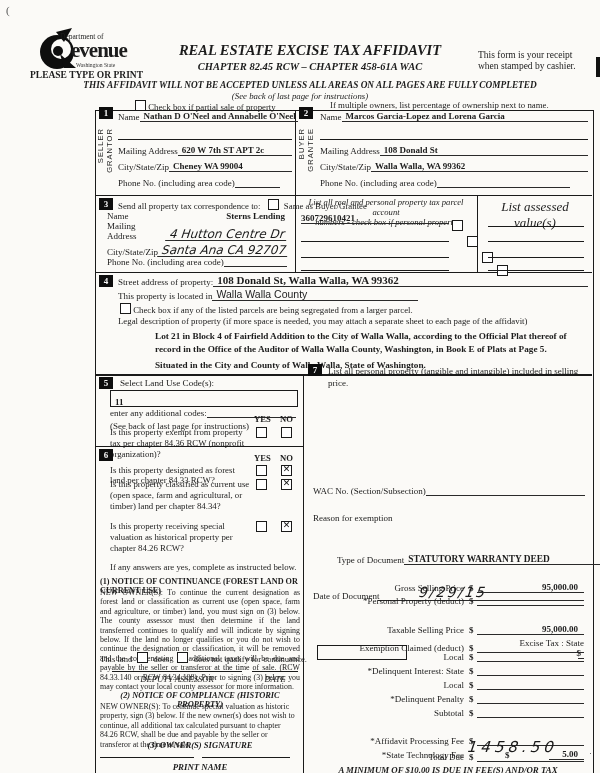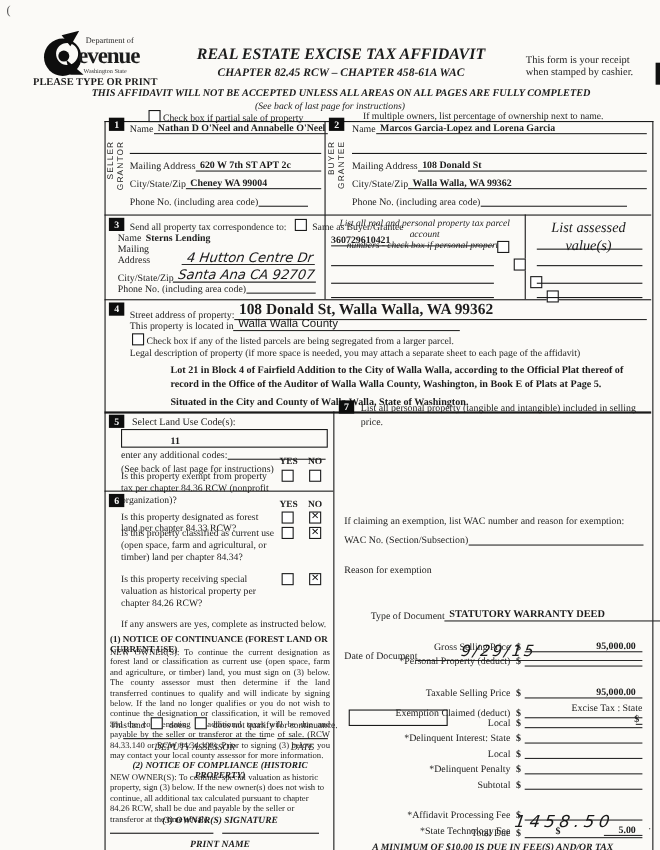--- a/index.html
+++ b/index.html
@@ -39,21 +39,21 @@
 
   
   <div class="abs" style="left:36px;top:28px;width:120px;height:52px;">
     <svg width="46" height="44" viewBox="0 0 46 44" style="position:absolute;left:0;top:0;">
       <circle cx="21" cy="24" r="17" fill="#0e0e0e"></circle>
       <circle cx="25" cy="21" r="10" fill="#fbfaf7"></circle>
       <path d="M20 4 L36 0 L28 14 Z" fill="#0e0e0e"></path>
       <path d="M24 26 L40 40 L28 40 Z" fill="#0e0e0e"></path>
       <circle cx="22" cy="23" r="5" fill="#0e0e0e"></circle>
     </svg>
-    <div class="abs" style="left:42px;top:4px;font-size:7.5px;">Department of</div>
+    <div class="abs" style="left:24px;top:4px;font-size:7.5px;">Department of</div>
     <div class="abs" style="left:35px;top:10px;font-size:21px;font-weight:bold;letter-spacing:-1px;">evenue</div>
     <div class="abs" style="left:40px;top:34px;font-size:5.6px;color:#333;">Washington State</div>
   </div>
   <div class="abs b" style="left:30px;top:70px;font-size:9.5px;">PLEASE TYPE OR PRINT</div>
 
   <div class="abs b ctr" style="left:160px;top:42px;width:300px;font-size:14.5px;">REAL ESTATE EXCISE TAX AFFIDAVIT</div>
   <div class="abs b ctr" style="left:160px;top:61px;width:300px;font-size:10.5px;">CHAPTER 82.45 RCW – CHAPTER 458-61A WAC</div>
 
   <div class="abs" style="left:478px;top:50px;width:110px;font-size:9.5px;line-height:11px;">
     <div>This form is your receipt</div>
@@ -128,21 +128,21 @@
 
   
   <div class="badge" style="left:99px;top:198px;">3</div>
   <div class="abs" style="left:118px;top:199px;font-size:8.8px;">
     <span>Send all property tax correspondence to:</span>
     <span class="cb" style="margin:0 3px 0 5px;"></span>
     <span>Same as Buyer/Grantee</span>
   </div>
   <div class="frow" style="left:107px;top:211px;width:180px;">
     <span class="lbl">Name</span>
-    <span class="tail b" style="border-bottom:none;font-size:9px;">Sterns Lending</span>
+    <span class="tail b" style="border-bottom:none;font-size:9px;text-align:right;">Sterns Lending</span>
   </div>
   <div class="frow" style="left:107px;top:225px;width:180px;height:16px;">
     <span class="lbl">Mailing Address</span>
     <span class="tail hand" style="font-size:12px;line-height:12px;">4 Hutton Centre Dr</span>
   </div>
   <div class="frow" style="left:107px;top:241px;width:180px;height:16px;">
     <span class="lbl">City/State/Zip</span>
     <span class="tail hand" style="font-size:12px;line-height:12px;">Santa Ana    CA 92707</span>
   </div>
   <div class="frow" style="left:107px;top:257px;width:180px;">
@@ -168,39 +168,39 @@
   <div class="abs ctr" style="left:479px;top:199px;width:112px;font-size:13px;">List assessed value(s)</div>
   <div class="hline" style="left:488px;top:226px;width:96px;border-top-width:1px;"></div>
   <div class="hline" style="left:488px;top:241px;width:96px;border-top-width:1px;"></div>
   <div class="hline" style="left:488px;top:257px;width:96px;border-top-width:1px;"></div>
   <div class="hline" style="left:488px;top:270px;width:96px;border-top-width:1px;"></div>
 
   
   <div class="badge" style="left:99px;top:275px;">4</div>
   <div class="frow" style="left:118px;top:274px;width:470px;">
     <span class="lbl">Street address of property:</span>
-    <span class="tail b" style="font-size:14px;">108 Donald St, Walla Walla, WA  99362</span>
+    <span class="tail b" style="font-size:11px;">108 Donald St, Walla Walla, WA  99362</span>
   </div>
   <div class="frow" style="left:118px;top:288px;width:300px;">
     <span class="lbl">This property is located in</span>
     <span class="tail sans" style="font-size:10.5px;">Walla Walla County</span>
   </div>
   <div class="abs" style="left:120px;top:303px;font-size:8.8px;">
     <span class="cb"></span>
     <span>Check box if any of the listed parcels are being segregated from a larger parcel.</span>
   </div>
   <div class="abs" style="left:118px;top:316px;font-size:8.8px;">Legal description of property (if more space is needed, you may attach a separate sheet to each page of the affidavit)</div>
   <div class="abs b" style="left:155px;top:330px;width:432px;font-size:9.2px;line-height:13px;">Lot 21 in Block 4 of Fairfield Addition to the City of Walla Walla, according to the Official Plat thereof of record in the Office of the Auditor of Walla Walla County, Washington, in Book E of Plats at Page 5.</div>
   <div class="abs b" style="left:155px;top:360px;width:432px;font-size:9.2px;">Situated in the City and County of Walla Walla, State of Washington.</div>
 
   
   <div class="badge" style="left:99px;top:377px;">5</div>
   <div class="abs" style="left:120px;top:378px;font-size:9.2px;">Select Land Use Code(s):</div>
   <div class="box" style="left:110px;top:390px;width:186px;height:15px;border-width:1.8px;">
-    <span style="font-size:9px;font-weight:bold;padding-left:4px;line-height:14px;margin-left:40px;">11</span>
+    <span style="font-size:9px;font-weight:bold;padding-left:4px;line-height:14px;">11</span>
   </div>
   <div class="frow" style="left:110px;top:408px;width:186px;">
     <span class="lbl">enter any additional codes:</span>
     <span class="tail"></span>
   </div>
   <div class="abs" style="left:110px;top:421px;font-size:9px;">(See back of last page for instructions)</div>
   <div class="abs b" style="left:254px;top:414px;font-size:8.6px;">YES</div>
   <div class="abs b" style="left:280px;top:414px;font-size:8.6px;">NO</div>
   <div class="qrow" style="left:110px;top:427px;width:140px;line-height:11px;">
     <span>Is this property exempt from property tax per chapter</span>
@@ -262,21 +262,20 @@
   <div class="hline" style="left:202px;top:757px;width:88px;border-top-width:1px;"></div>
   <div class="abs b ctr" style="left:98px;top:762px;width:204px;font-size:8.8px;">PRINT NAME</div>
 
   
   <div class="badge" style="left:308px;top:364px;">7</div>
   <div class="abs" style="left:328px;top:365px;width:252px;font-size:9px;line-height:12px;">
     <span>List all personal property (tangible and intangible) included in selling</span><br>
     <span>price.</span>
   </div>
 
-  <div class="abs" style="left:313px;top:468px;font-size:9px;">If claiming an exemption, list WAC number and reason for exemption:</div>
   <div class="frow" style="left:313px;top:486px;width:272px;">
     <span class="lbl">WAC No. (Section/Subsection)</span>
     <span class="tail"></span>
   </div>
   <div class="abs" style="left:313px;top:513px;font-size:9px;">Reason for exemption</div>
 
   <div class="frow" style="left:313px;top:554px;width:272px;margin-left:24px;">
     <span class="lbl">Type of Document</span>
     <span class="tail b" style="font-size:9.4px;">STATUTORY WARRANTY DEED</span>
   </div>

